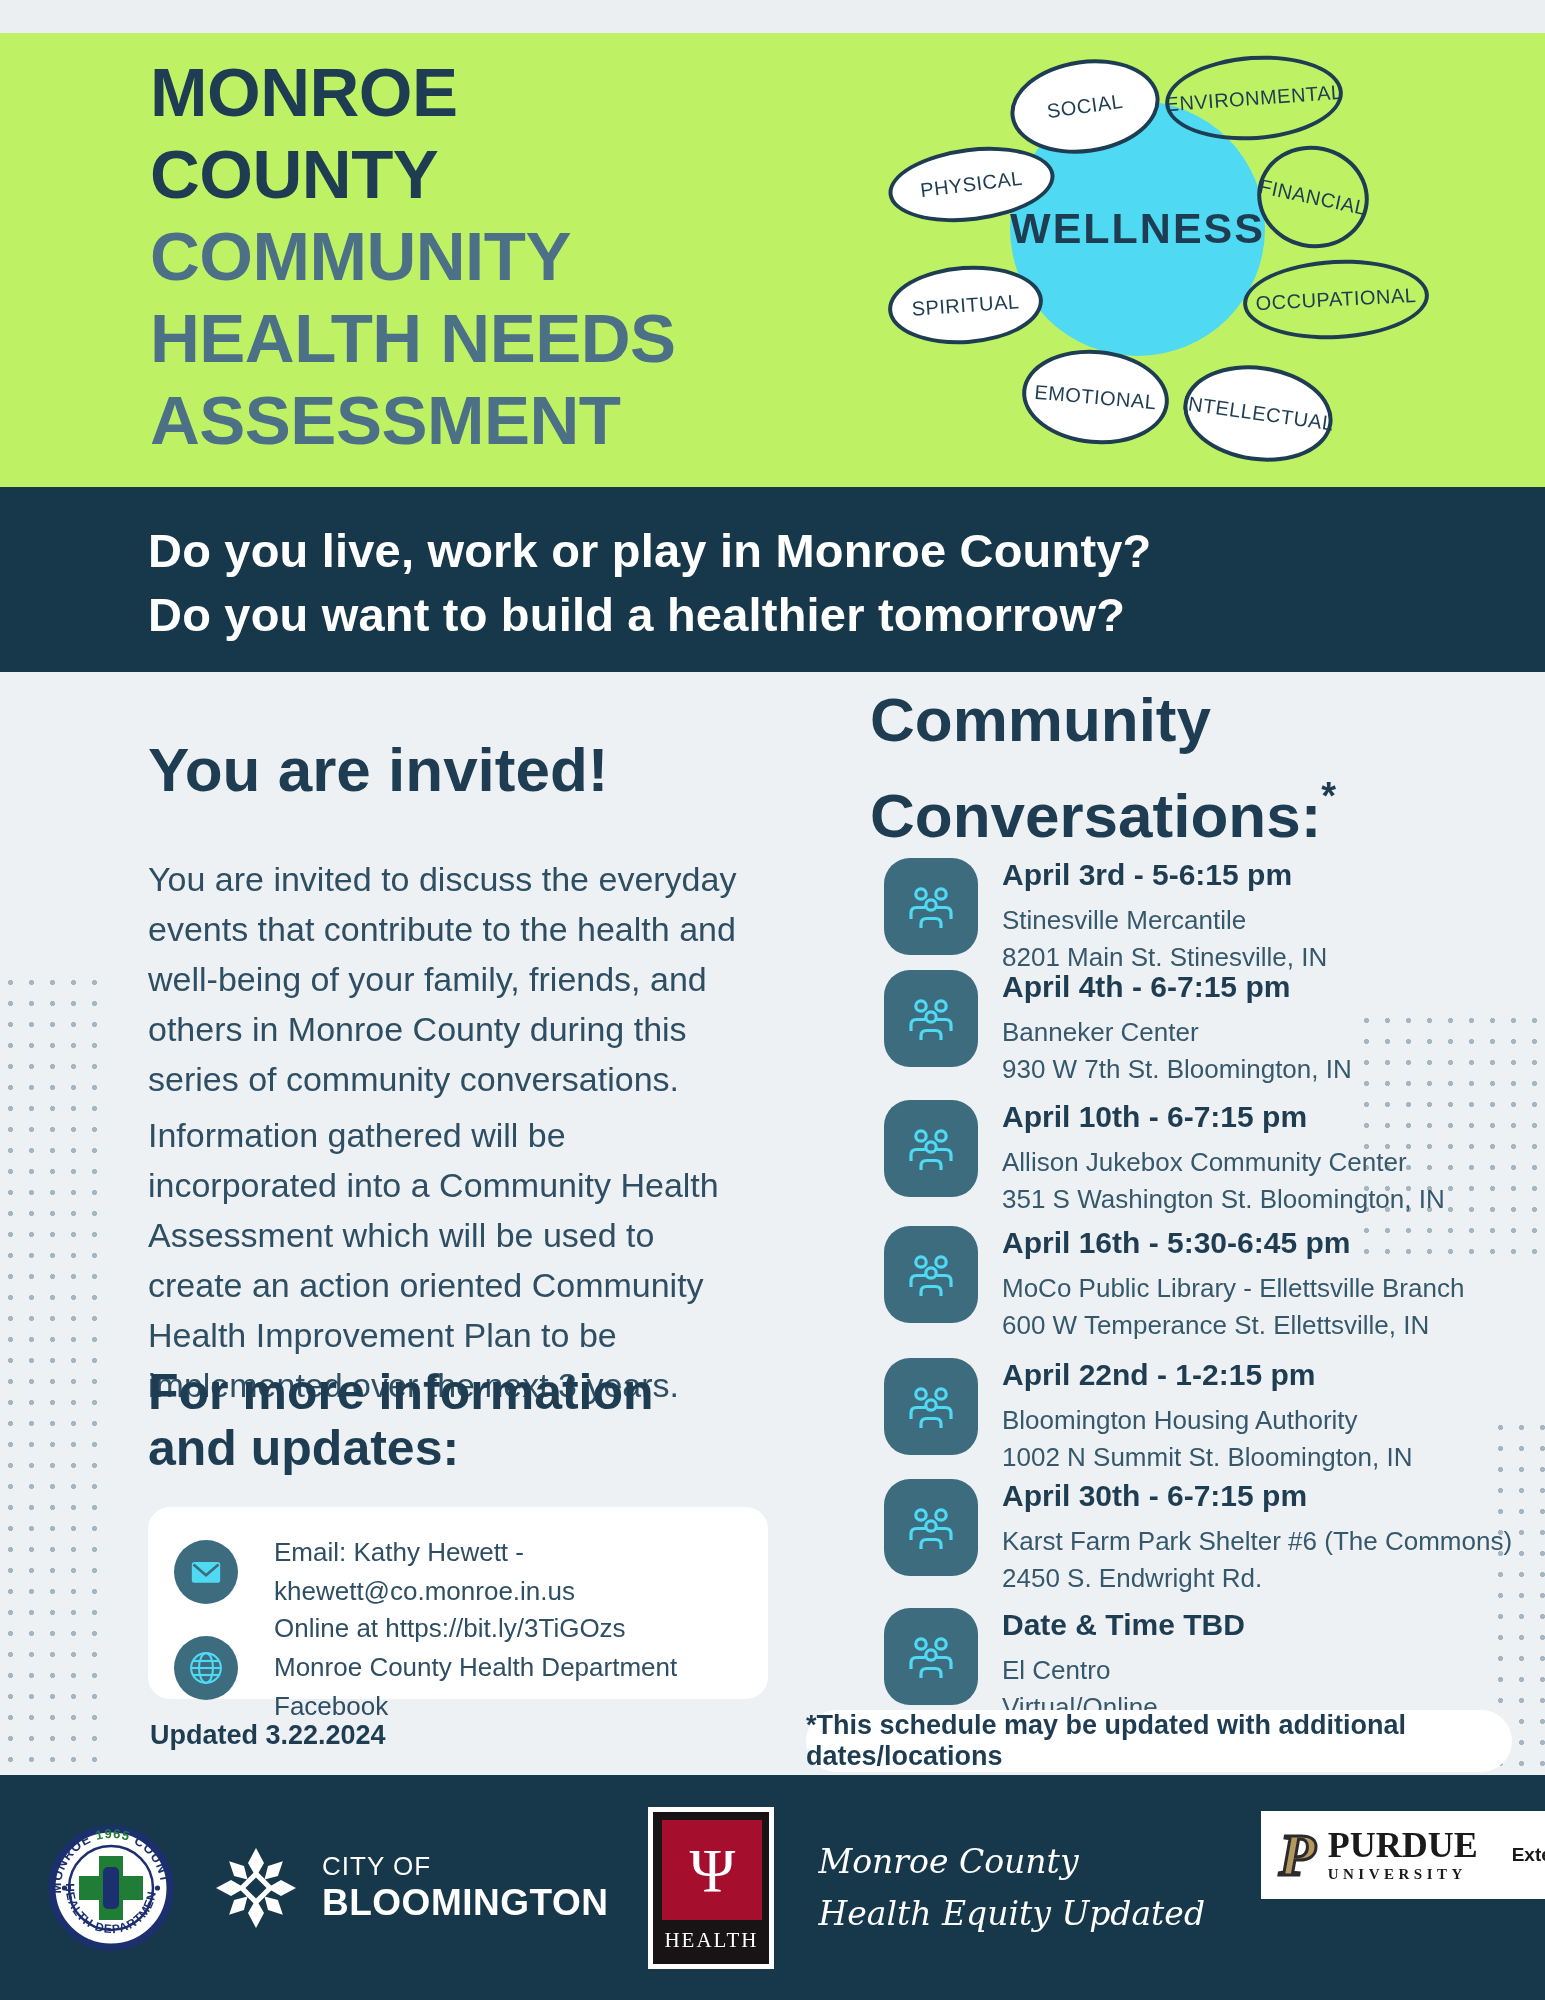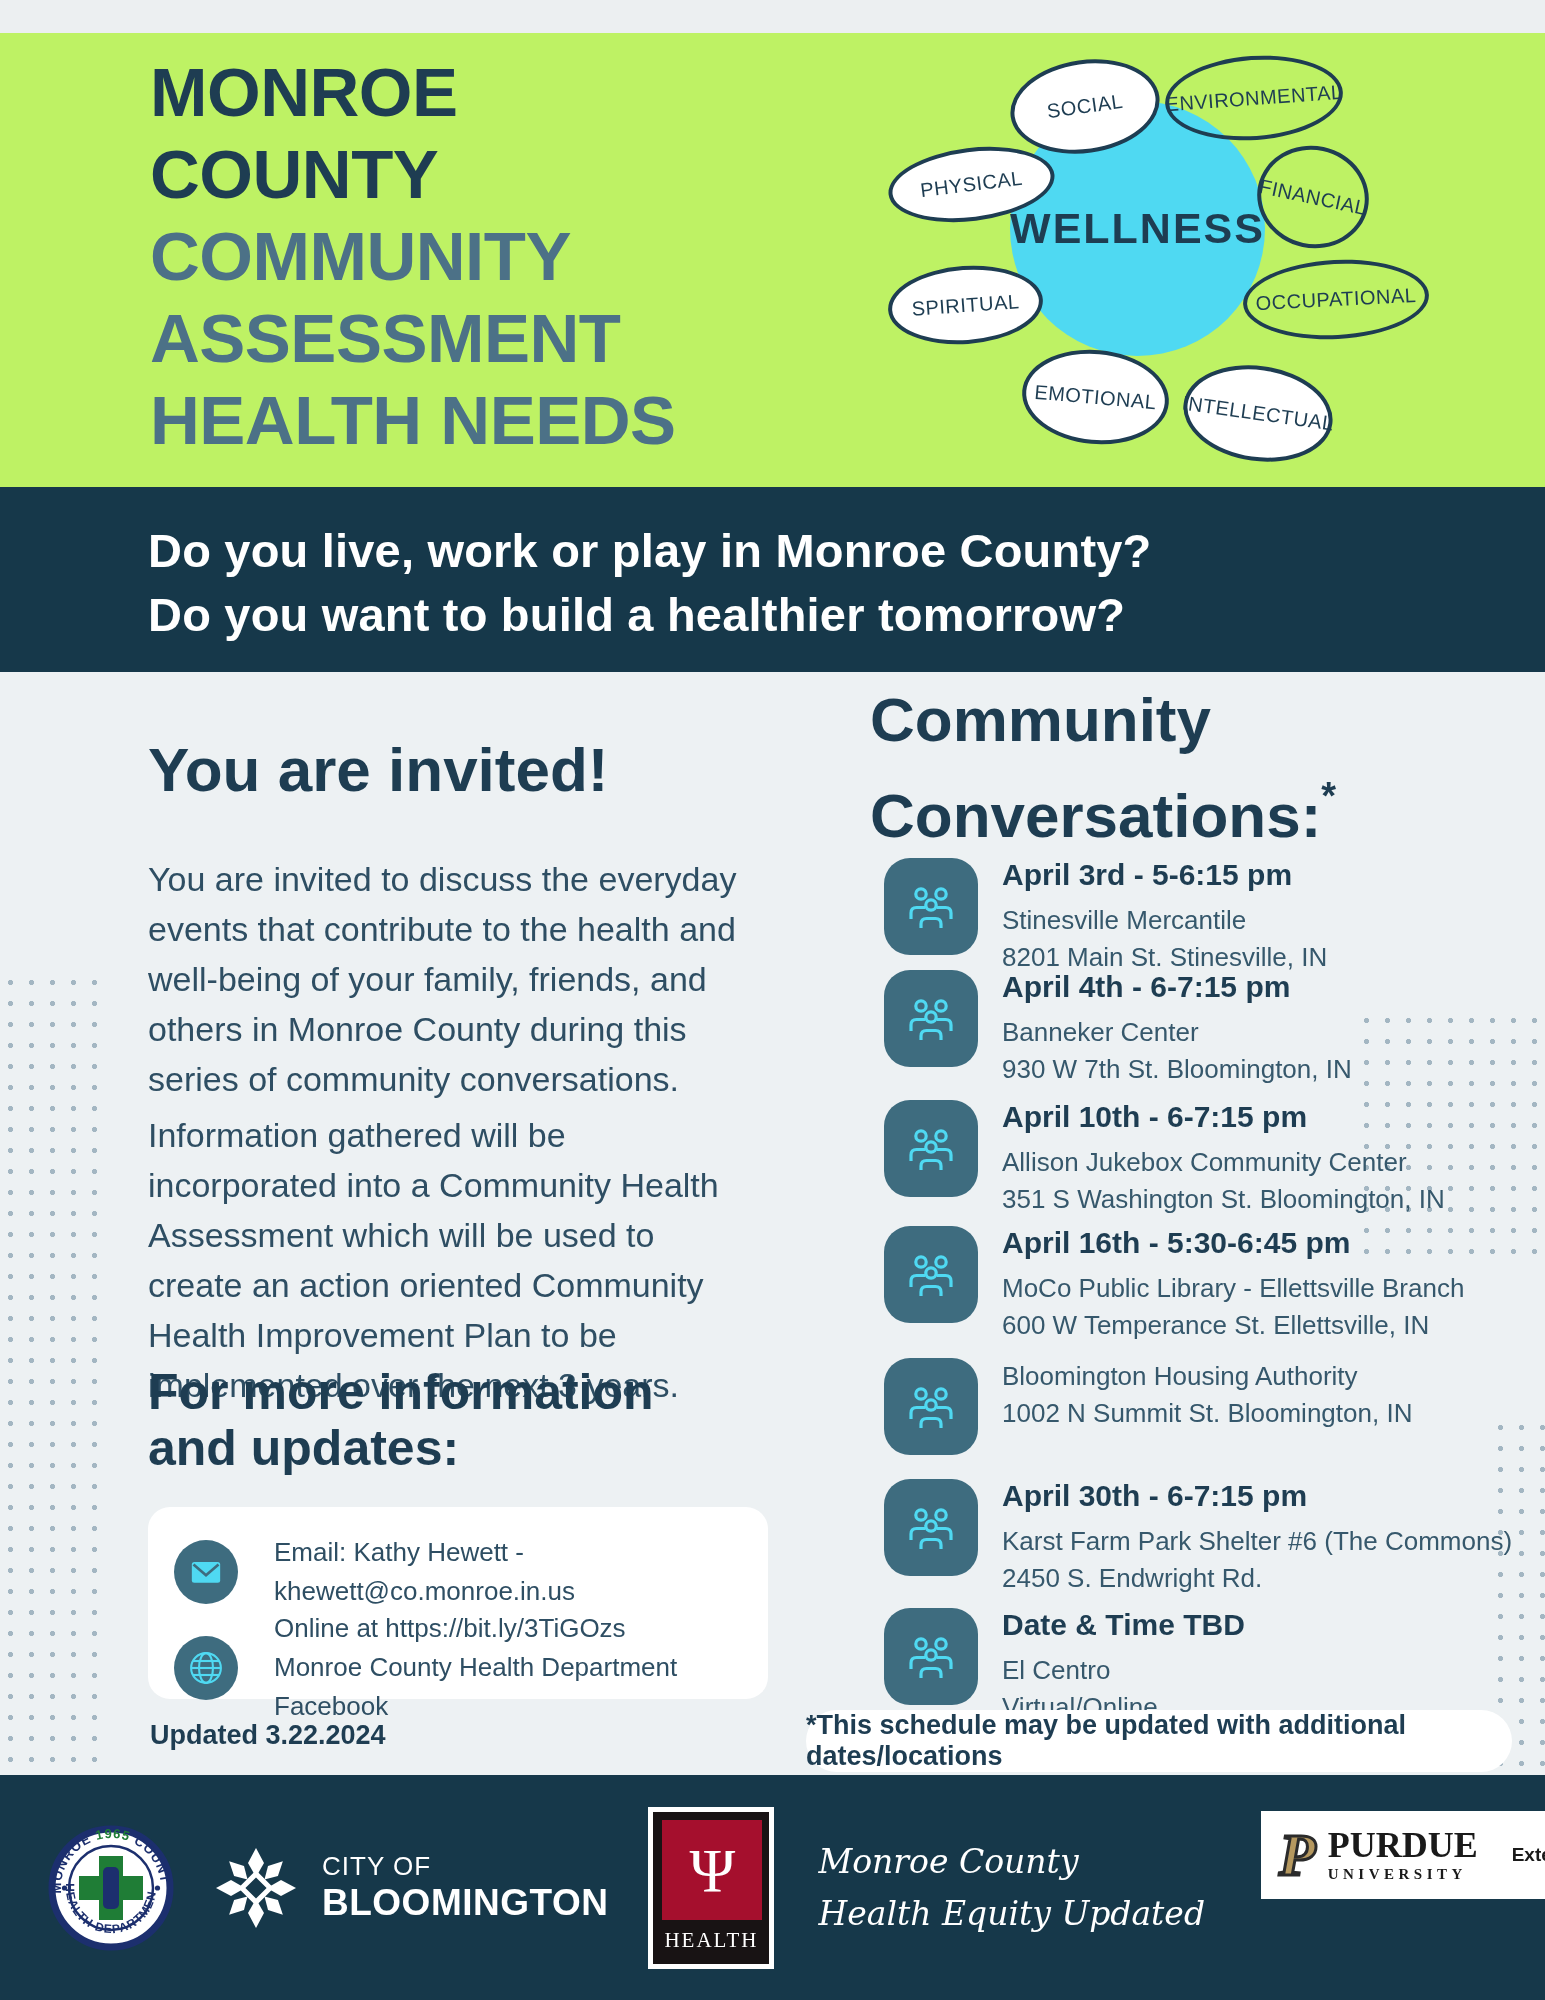--- a/index.html
+++ b/index.html
@@ -111,22 +111,22 @@
 <body>
 
 <div class="page">
 
   <div class="topstrip"></div>
 
   <div class="hero-title">
     <span class="dark">MONROE</span>
     <span class="dark">COUNTY</span>
     <span class="accent">COMMUNITY</span>
+    <span class="accent">HEALTH NEEDS</span>
     <span class="accent">ASSESSMENT</span>
-    <span class="accent">HEALTH NEEDS</span>
   </div>
 
   <div class="diagram">
     <div class="wcircle">
       <span>WELLNESS</span>
     </div>
     <div class="bubble b-social">
         <span>SOCIAL</span>
       </div>
     <div class="bubble b-environmental">
@@ -277,20 +277,21 @@
         <svg width="52" height="52" viewBox="0 0 52 52" fill="none" stroke="#4fd9f2" stroke-width="3.2">
           <circle cx="16" cy="13" r="5.2"></circle>
             <circle cx="36" cy="13" r="5.2"></circle>
             <circle cx="26" cy="24" r="5.2"></circle>
           <path d="M6 38 V32 q0-5.5 5.5-5.5 H20"></path>
             <path d="M46 38 V32 q0-5.5 -5.5-5.5 H32"></path>
           <path d="M16 47 v-4 q0-5.5 5.5-5.5 h9 q5.5 0 5.5 5.5 v4"></path>
         </svg>
       </div>
       <div class="event-body">
+        <div class="event-time">April 22nd - 1-2:15 pm</div>
         <div class="event-line">Bloomington Housing Authority</div>
         <div class="event-line">1002 N Summit St. Bloomington, IN</div>
       </div>
     </div>
 
     <div class="event" style="top:807px">
       <div class="event-icon">
         <svg width="52" height="52" viewBox="0 0 52 52" fill="none" stroke="#4fd9f2" stroke-width="3.2">
           <circle cx="16" cy="13" r="5.2"></circle>
             <circle cx="36" cy="13" r="5.2"></circle>

